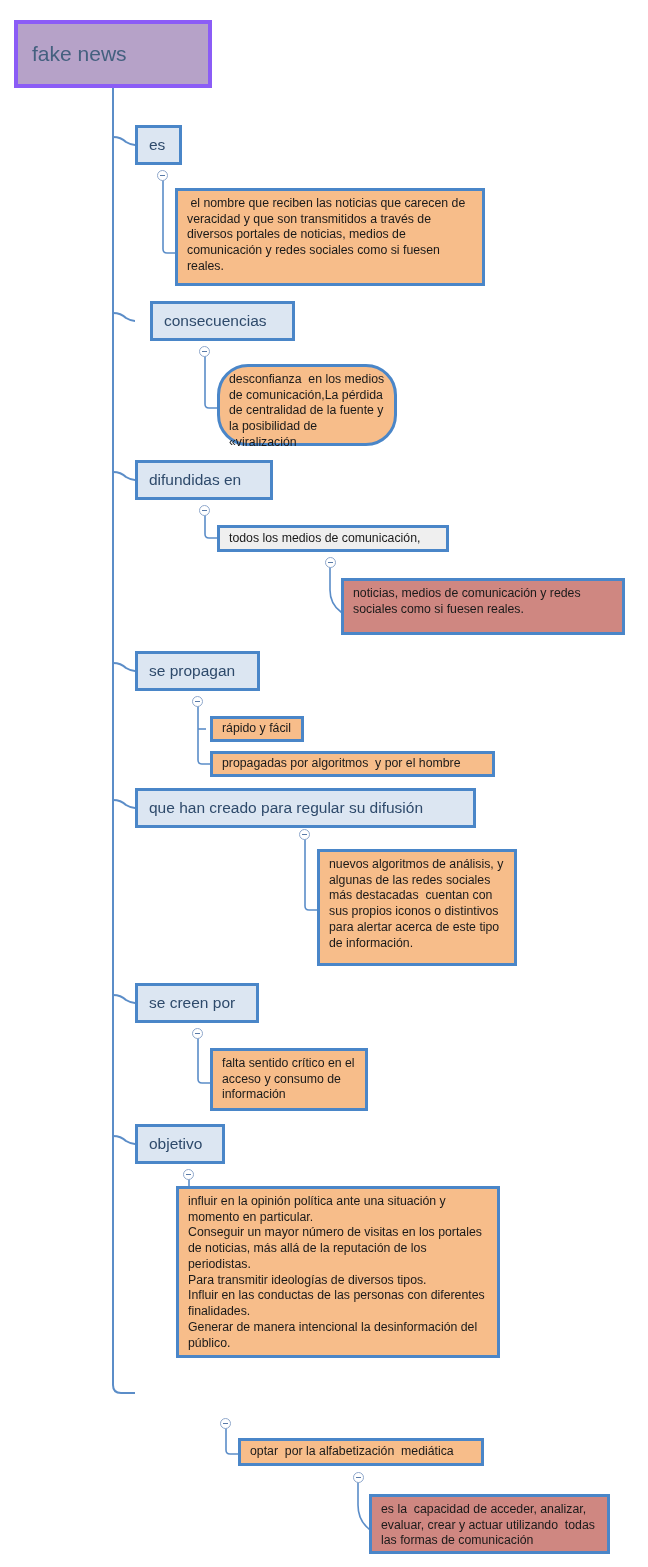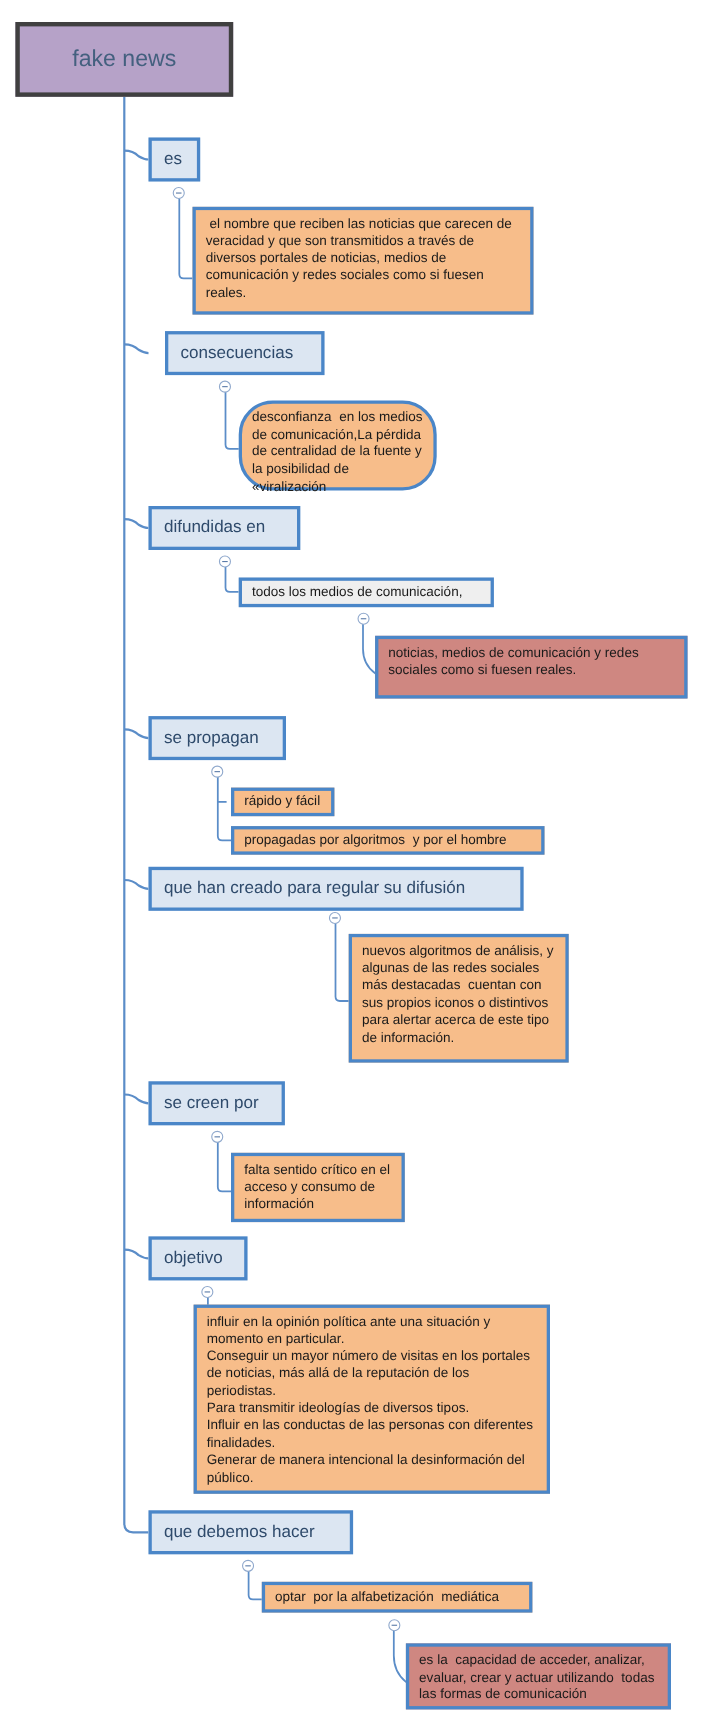--- a/index.html
+++ b/index.html
@@ -34,25 +34,24 @@
     white-space: pre-wrap;
     line-height: 1.28;
   }
   .node > .txt {
     display: block;
     width: 100%;
   }
   
   .n-root {
     background: #b6a2c8;
-    border: 4px solid #404040;
+    border: 4px solid #8b5cf6;
     color: #44607f;
     font-size: 21px;
     padding: 0 14px;
-    text-align: center;
   }
   
   .n-topic {
     background: #dce6f2;
     color: #2e4a6b;
     font-size: 15.5px;
     padding: 0 11px;
   }
   
   .n-orange {
@@ -204,23 +203,20 @@
   </div>
   <div class="collapse" style="left:183px; top:1169px;"></div>
   <div class="node n-orange" style="left:176px; top:1186px; width:324px; height:172px;">
     <span class="txt">influir en la opinión política ante una situación y momento en particular.
 Conseguir un mayor número de visitas en los portales de noticias, más allá de la reputación de los periodistas.
 Para transmitir ideologías de diversos tipos.
 Influir en las conductas de las personas con diferentes finalidades.
 Generar de manera intencional la desinformación del público.</span>
   </div>
 
-  <div class="node n-topic" style="left:135px; top:1373px; width:186px; height:40px;">
-    <span class="txt">que debemos hacer</span>
-  </div>
   <div class="collapse" style="left:220px; top:1418px;"></div>
   <div class="node n-orange mid" style="left:238px; top:1438px; width:246px; height:28px;">
     <span class="txt">optar  por la alfabetización  mediática</span>
   </div>
   <div class="collapse" style="left:353px; top:1472px;"></div>
   <div class="node n-rose" style="left:369px; top:1494px; width:241px; height:60px;">
     <span class="txt">es la  capacidad de acceder, analizar, evaluar, crear y actuar utilizando  todas las formas de comunicación</span>
   </div>
 
 </div>

